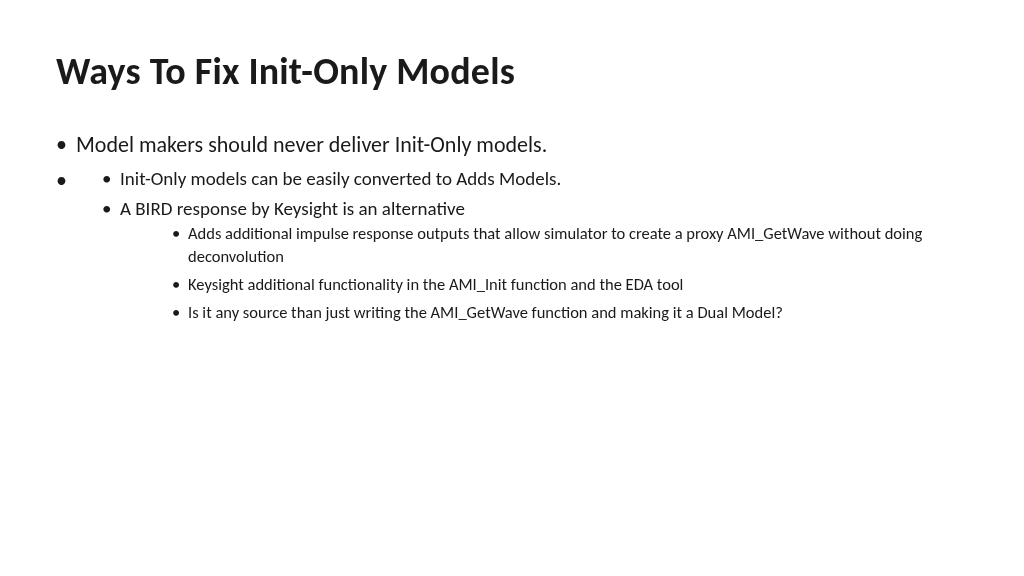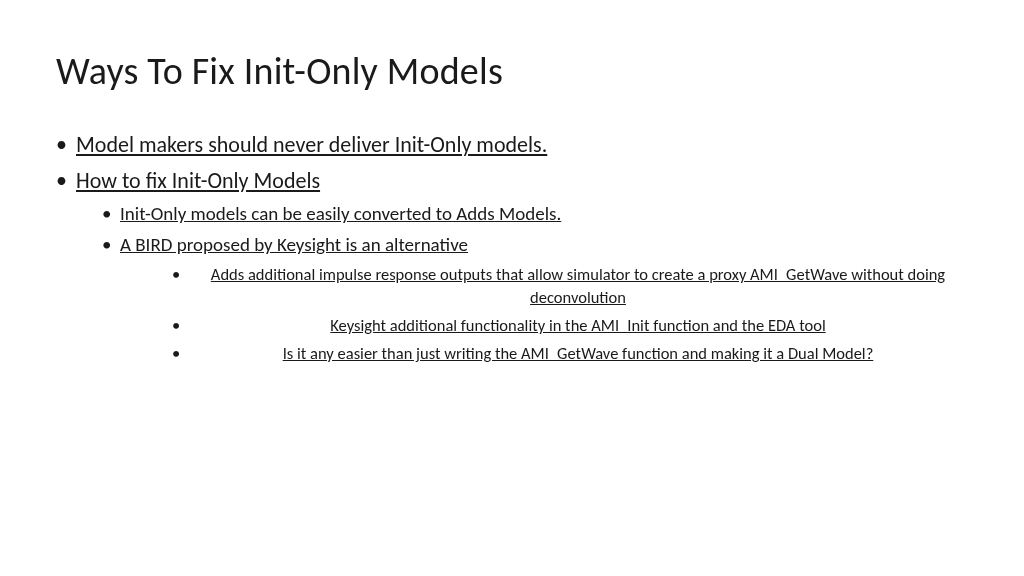--- a/index.html
+++ b/index.html
@@ -7,37 +7,36 @@
       width: 1024px;
       height: 576px;
       background: #ffffff;
       font-family: Calibri, 'Segoe UI', Arial, sans-serif;
       color: #000000;
       padding: 48px 56px;
       overflow: hidden;
     }
     .title {
       font-size: 38px;
-      font-weight: 400;
+      font-weight: 700;
       color: #1a1a1a;
       margin-bottom: 36px;
       letter-spacing: 0.2px;
     }
     ul.level1 {
       list-style: none;
       padding-left: 0;
     }
     ul.level1 > li {
       font-size: 22px;
       line-height: 1.35;
       margin-bottom: 6px;
       padding-left: 20px;
       position: relative;
       color: #1a1a1a;
-      text-decoration: underline;
     }
     ul.level1 > li::before {
       content: "•";
       position: absolute;
       left: 0;
       top: 0;
       font-size: 22px;
     }
     ul.level2 {
       list-style: none;
@@ -55,22 +54,20 @@
     ul.level2 > li::before {
       content: "•";
       position: absolute;
       left: 26px;
       top: 0;
       font-size: 19px;
     }
     ul.level3 {
       list-style: none;
       padding-left: 0;
-      margin-top: 5px;
-      text-align: center;
     }
     ul.level3 > li {
       font-size: 16.5px;
       line-height: 1.4;
       margin-bottom: 5px;
       padding-left: 68px;
       position: relative;
       color: #1a1a1a;
     }
     ul.level3 > li::before {
@@ -84,34 +81,33 @@
 </head>
 <body>
 
 <h1 class="title">Ways To Fix Init-Only Models</h1>
 
 <ul class="level1">
   <li>
     <span>Model makers should never deliver Init-Only models.</span>
   </li>
   <li>
-    <span>How to fix Init-Only Models</span>
     <ul class="level2">
       <li>
         <span>Init-Only models can be easily converted to Adds Models.</span>
       </li>
       <li>
-        <span>A BIRD proposed by Keysight is an alternative</span>
+        <span>A BIRD response by Keysight is an alternative</span>
         <ul class="level3">
           <li>
             <span>Adds additional impulse response outputs that allow simulator to create a proxy AMI_GetWave without doing deconvolution</span>
           </li>
           <li>
             <span>Keysight additional functionality in the AMI_Init function and the EDA tool</span>
           </li>
           <li>
-            <span>Is it any easier than just writing the AMI_GetWave function and making it a Dual Model?</span>
+            <span>Is it any source than just writing the AMI_GetWave function and making it a Dual Model?</span>
           </li>
         </ul>
       </li>
     </ul>
   </li>
 </ul>
 
 </body></html>

